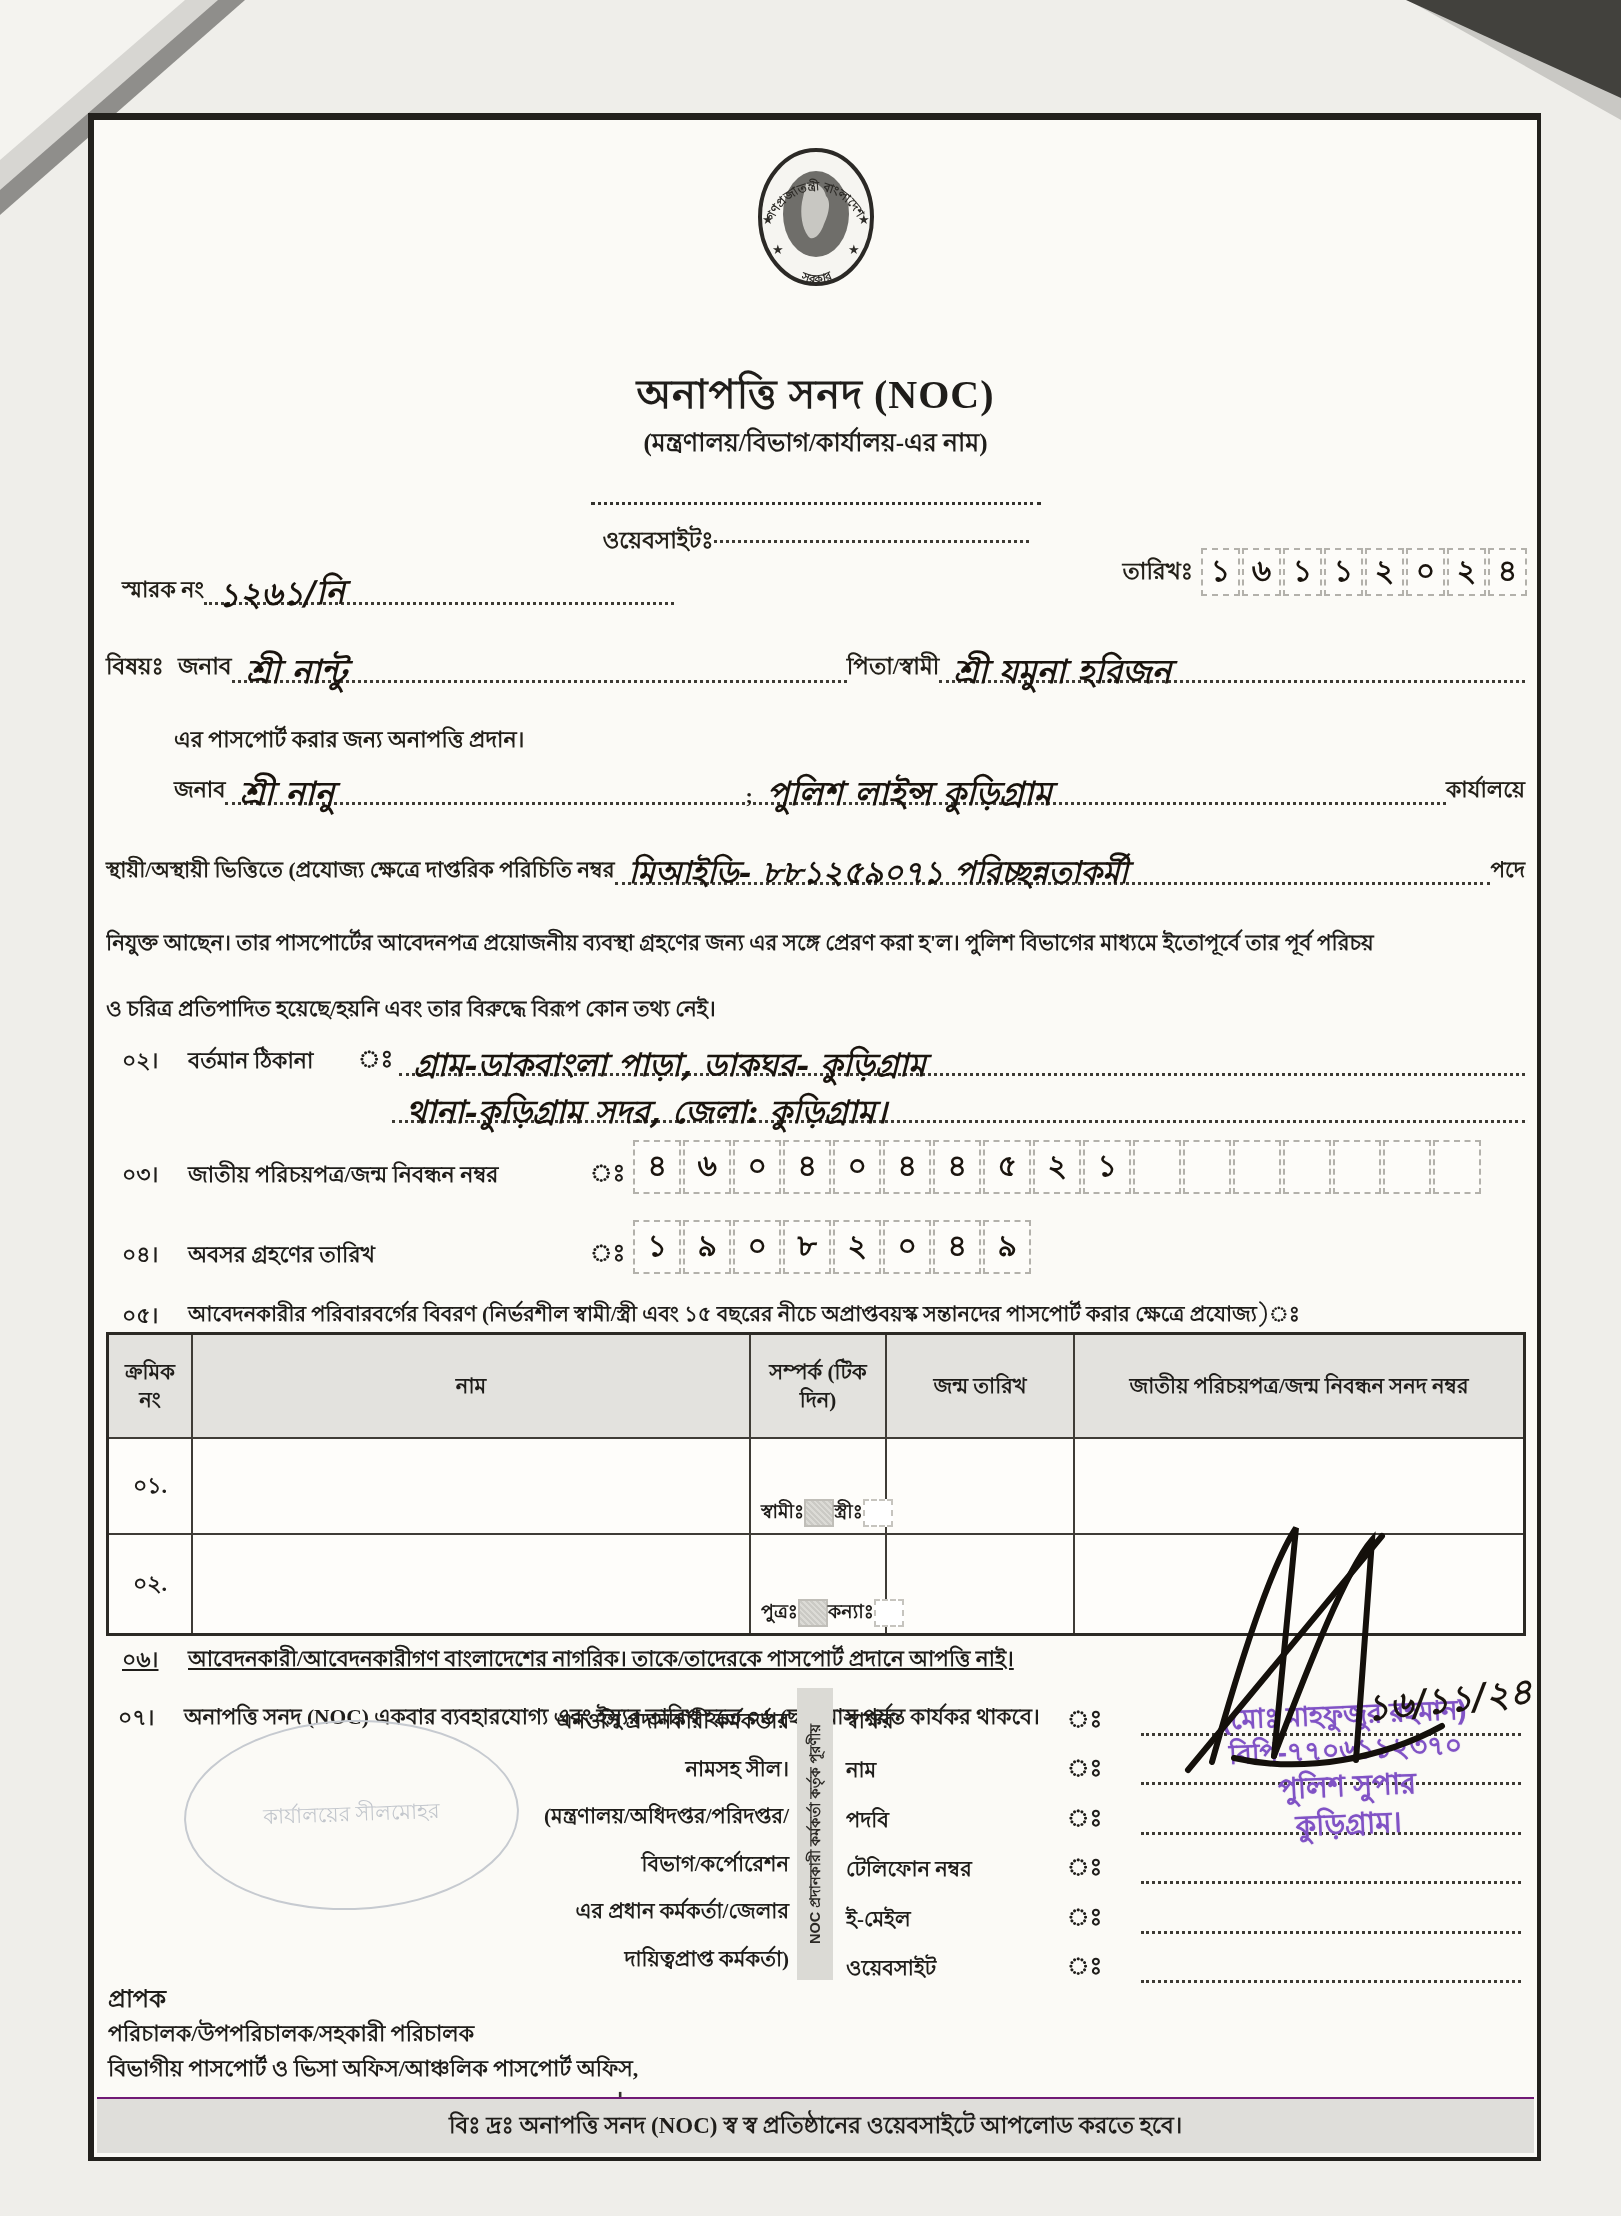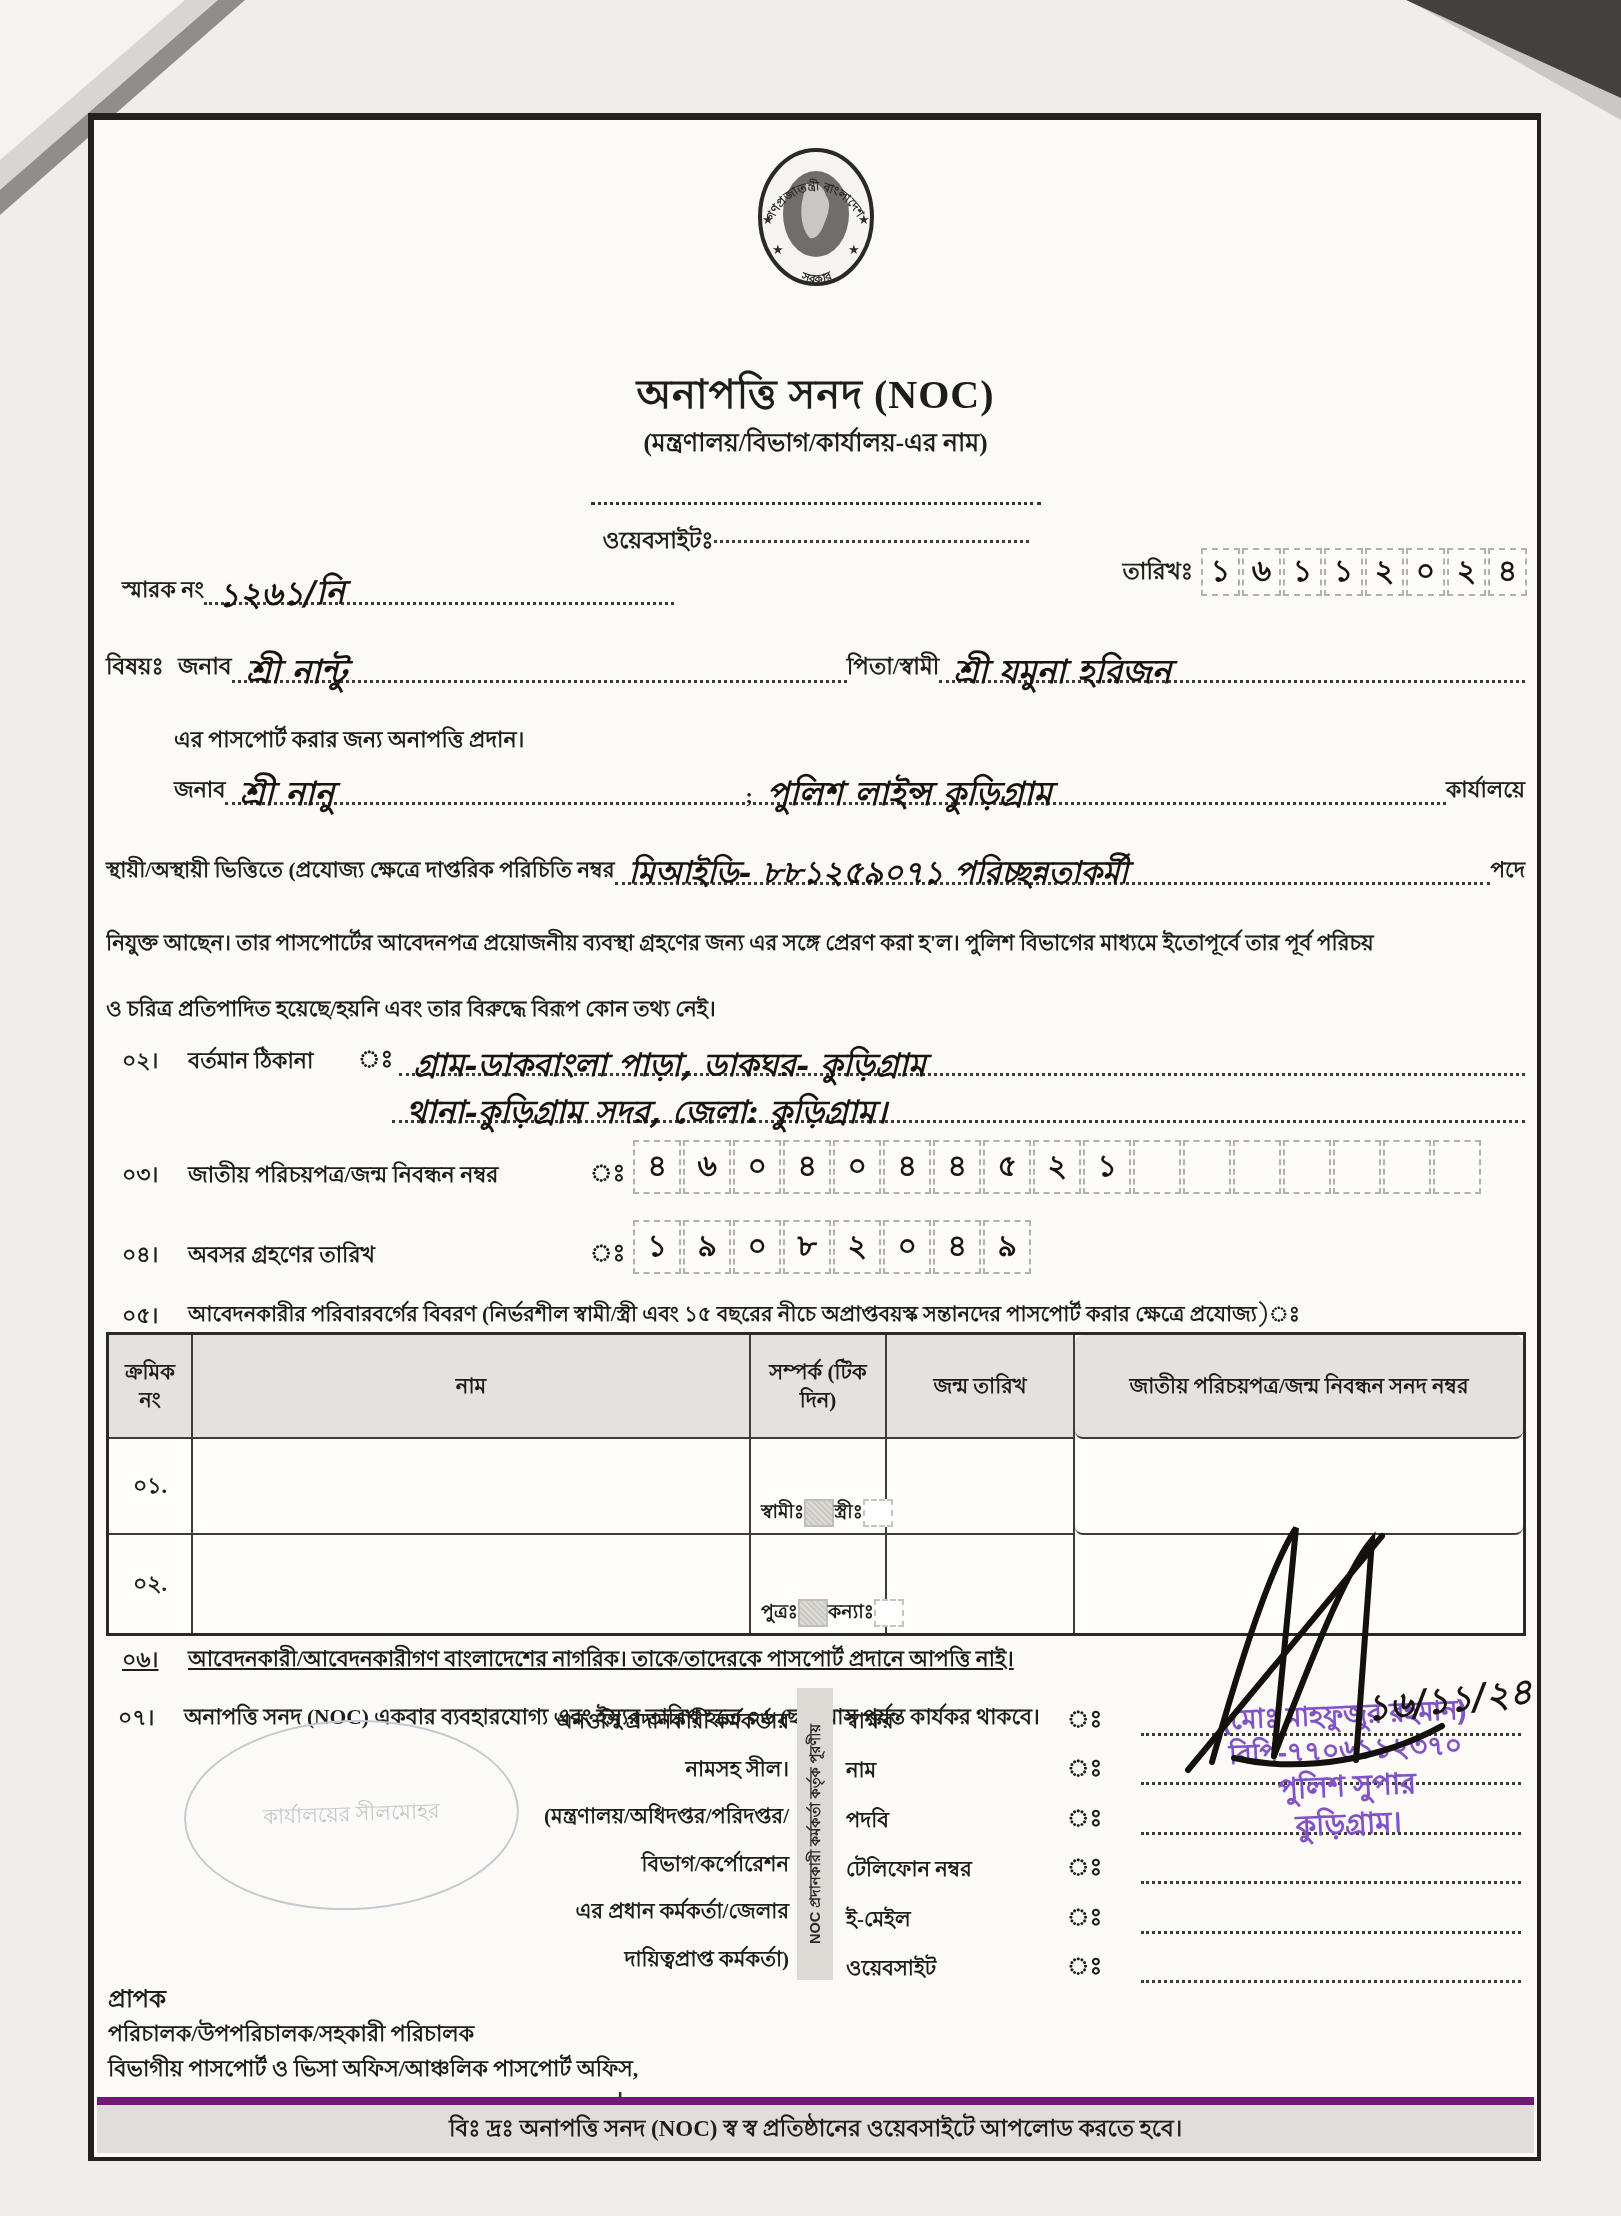--- a/index.html
+++ b/index.html
@@ -77,21 +77,21 @@
   .item04 { top:1100px; left:28px; right:12px; }
   .numlabel { font-size:22px; font-weight:700; width:392px; flex:none; white-space:nowrap; }
   .item05 { top:1178px; left:28px; right:10px; font-size:21px; font-weight:700; white-space:nowrap; overflow:hidden; display:flex; }
 
   .ftable { top:1212px; left:12px; width:1420px; display:grid;
     grid-template-columns:84px 558px 136px 188px 1fr;
     grid-template-rows:104px 96px 98px;
     border:3.5px solid #2c2a25; background:#fefdfa; }
   .fc { border-right:2px solid #3f3c36; border-bottom:2px solid #3f3c36; padding:4px 6px;
     display:flex; align-items:center; justify-content:center; text-align:center; }
-  .fc.last { border-right:none;border-radius:8px; }
+  .fc.last { border-right:none; }
   .fc.bot { border-bottom:none; }
   .fc.head { background:#e3e2de; font-weight:700; font-size:21px; line-height:1.35; }
   .fc.serial { font-size:22px; font-weight:700; justify-content:center; }
   .relcell { flex-direction:row; justify-content:space-around; align-items:flex-end; padding:4px 10px; }
   .rel-line { display:flex; align-items:center; justify-content:space-between; }
   .rel-line .rlabel { font-size:19px; font-weight:700; }
   .chk { width:30px; height:28px; border:2px dashed #c6c4be; background:#fff; }
   .chk.shaded { background:#d2d1cc; border:2px solid #c0beb8;
     background-image:repeating-linear-gradient(45deg,#cbcac5 0 2px,#dcdbd6 2px 4px); }
 
@@ -119,21 +119,21 @@
 
   .watermark { top:1600px; left:90px; width:335px; height:190px; border:2px solid #c6cad0; border-radius:50%;
     display:flex; align-items:center; justify-content:center; color:#c2c6cc; font-size:21px; transform:rotate(-2deg); }
 
   .recipient-title { top:1860px; left:14px; font-size:24px; font-weight:700; }
   .recip1 { top:1896px; left:14px; font-size:22px; font-weight:700; white-space:nowrap; }
   .recip2 { top:1931px; left:14px; font-size:22px; font-weight:700; white-space:nowrap; }
   .recipdots { top:1962px; left:14px; font-size:22px; font-weight:700; letter-spacing:1px; color:#33312c; }
 
   .footerbar { left:3px; right:3px; bottom:4px; height:56px; background:#dfdeda;
-    border-top:8px solid #701a75; display:flex; align-items:center; justify-content:center;
+    border-top:2px solid #701a75; display:flex; align-items:center; justify-content:center;
     font-size:23px; font-weight:700; }
 
   .seal-wrap { top:24px; left:calc(50% - 62px); width:124px; height:146px; }
 </style>
 </head>
 <body>
 
 <div class="page">
   <div class="fold-tr-band"></div>
   <div class="fold-tr-dark"></div>

